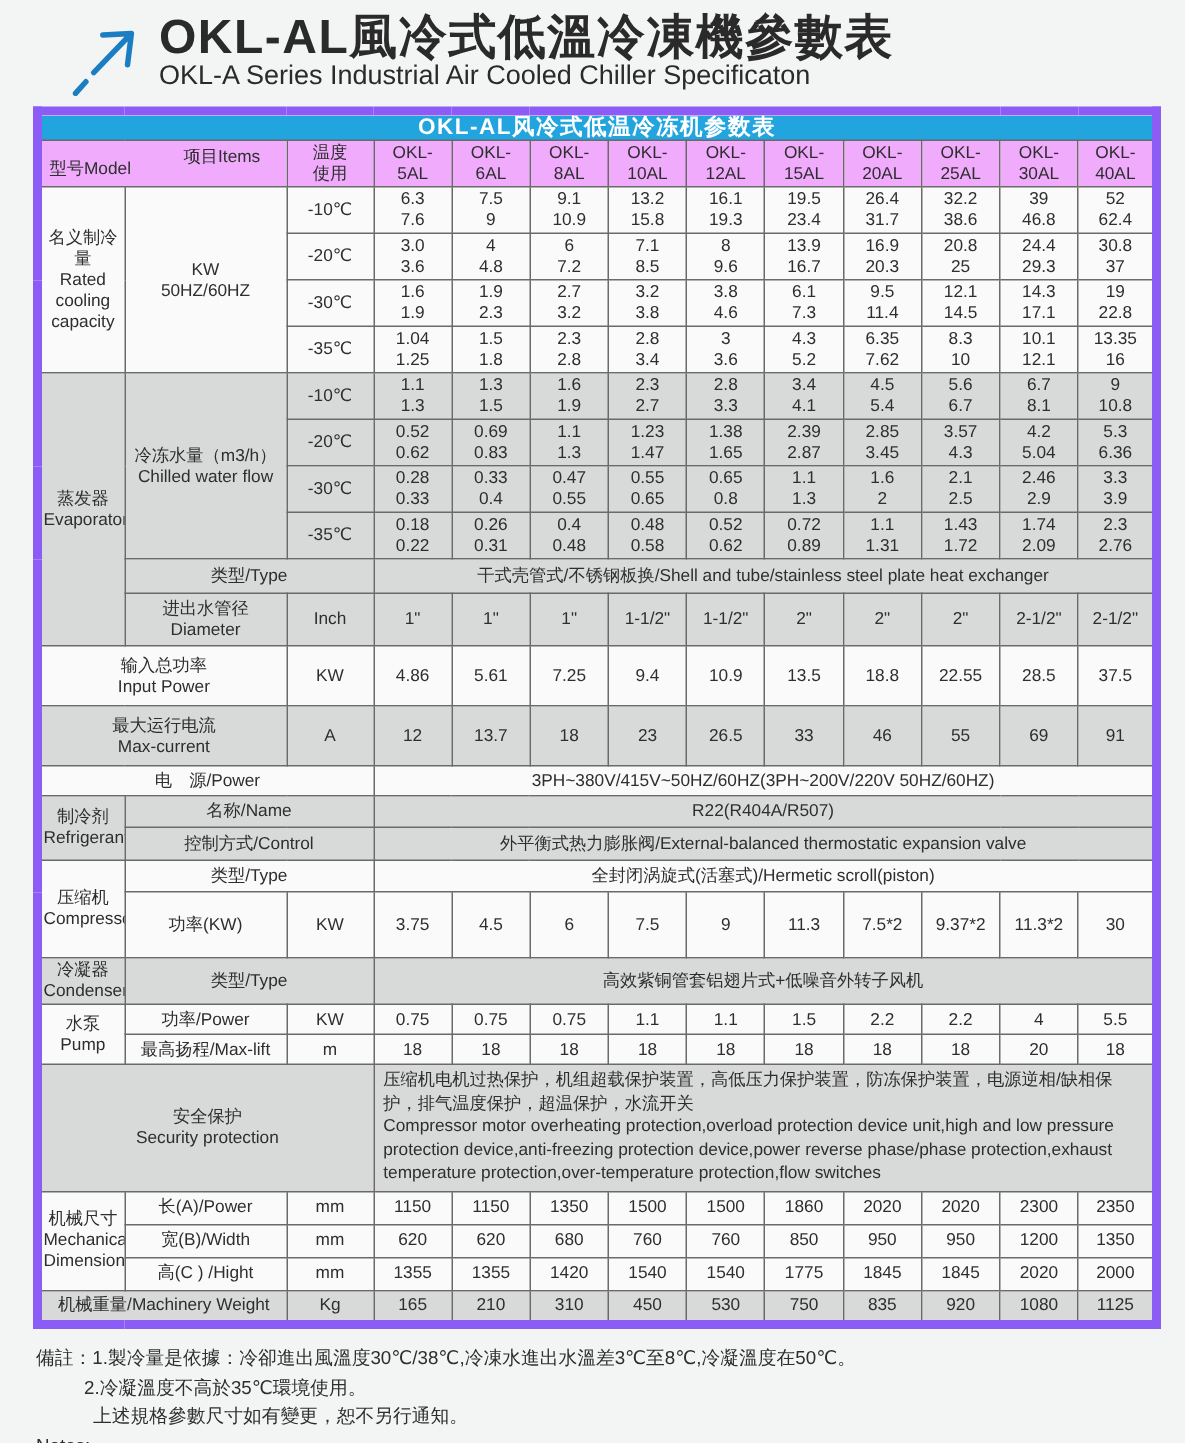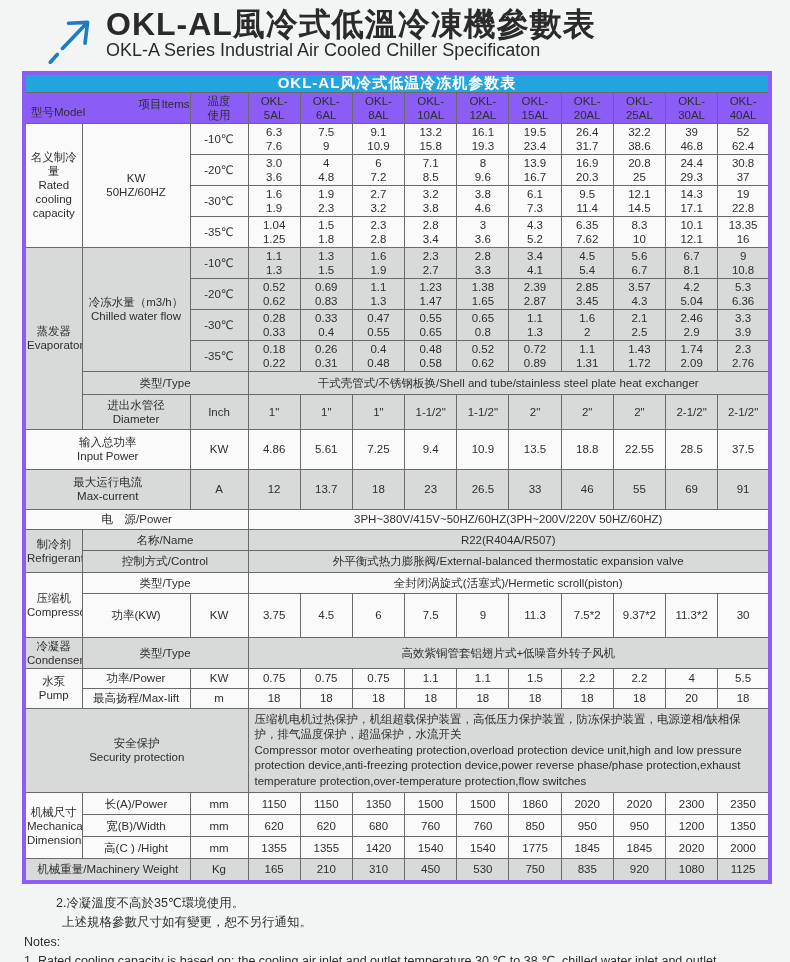--- a/index.html
+++ b/index.html
@@ -2,29 +2,29 @@
 <html><head>
 <meta charset="utf-8">
 <style>
   html,body{margin:0;padding:0;}
   body{width:790px;background:#f3f4f4;font-family:"Liberation Sans","DejaVu Sans",sans-serif;color:#2e2e2e;}
   .page-header{position:relative;padding:10px 10px 6px 106px;min-height:58px;box-sizing:border-box;}
   .logo{position:absolute;left:44px;top:12px;}
   .title-cn{font-size:32px;font-weight:700;letter-spacing:1px;line-height:29px;color:#2a2a2a;white-space:nowrap;}
   .title-en{font-size:18px;font-weight:500;line-height:22px;color:#2a2a2a;white-space:nowrap;}
   .table-wrap{margin:4px 22px 0;}
-  table{border-collapse:collapse;table-layout:fixed;width:746px;border:4px solid #8b5cf6;background:#fafafa;}
+  table{border-collapse:collapse;table-layout:fixed;width:746px;border:6px solid #8b5cf6;background:#fafafa;}
   td{border:1px solid #6a6a6a;text-align:center;vertical-align:middle;font-size:11.5px;line-height:14px;padding:1px;overflow:hidden;}
   tr.band-w>td{background:#fafafa;}
   tr.band-g>td{background:#d8d9d9;}
-  tr.head>td{background:#8b5cf6;}
+  tr.head>td{background:#f0abfc;}
   td.tbl-title{background:#22a5de;color:#ffffff;font-size:15px;font-weight:600;letter-spacing:1px;}
   td.corner{position:relative;background-image:linear-gradient(to bottom right,transparent calc(50% - 0.7px),#808080 calc(50% - 0.7px),#808080 calc(50% + 0.7px),transparent calc(50% + 0.7px));}
   .c-model{position:absolute;left:5px;bottom:4px;font-size:11.5px;}
-  .c-items{position:absolute;right:0;top:4px;font-size:11.5px;}
+  .c-items{position:absolute;right:17px;top:4px;font-size:11.5px;}
   .ln{line-height:14px;}
   td.sec-text{text-align:left;padding:3px 6px;}
   td.sec-text .ln{line-height:15.5px;}
   .notes{margin:10px 18px 0 24px;font-size:12.5px;line-height:19.5px;color:#2e2e2e;}
   .note-indent-1{padding-left:32px;}
   .note-indent-2{padding-left:38px;}
 </style>
 </head>
 <body>
 
@@ -662,17 +662,18 @@
           <td>835</td>
           <td>920</td>
           <td>1080</td>
           <td>1125</td>
         </tr>
       </tbody>
   </table>
 </div>
 
 <div class="notes">
+  <div class="note-line">備註：1.製冷量是依據：冷卻進出風溫度30℃/38℃,冷凍水進出水溫差3℃至8℃,冷凝溫度在50℃。</div>
   <div class="note-line note-indent-1">2.冷凝溫度不高於35℃環境使用。</div>
   <div class="note-line note-indent-2">上述規格參數尺寸如有變更，恕不另行通知。</div>
   <div class="note-line">Notes:</div>
   <div class="note-line">1. Rated cooling capacity is based on: the cooling air inlet and outlet temperature 30 ℃ to 38 ℃, chilled water inlet and outlet temperature difference 3 ℃ to 8 ℃; cooling temperature 50 ℃.</div>
 </div>
 
 </body></html>

